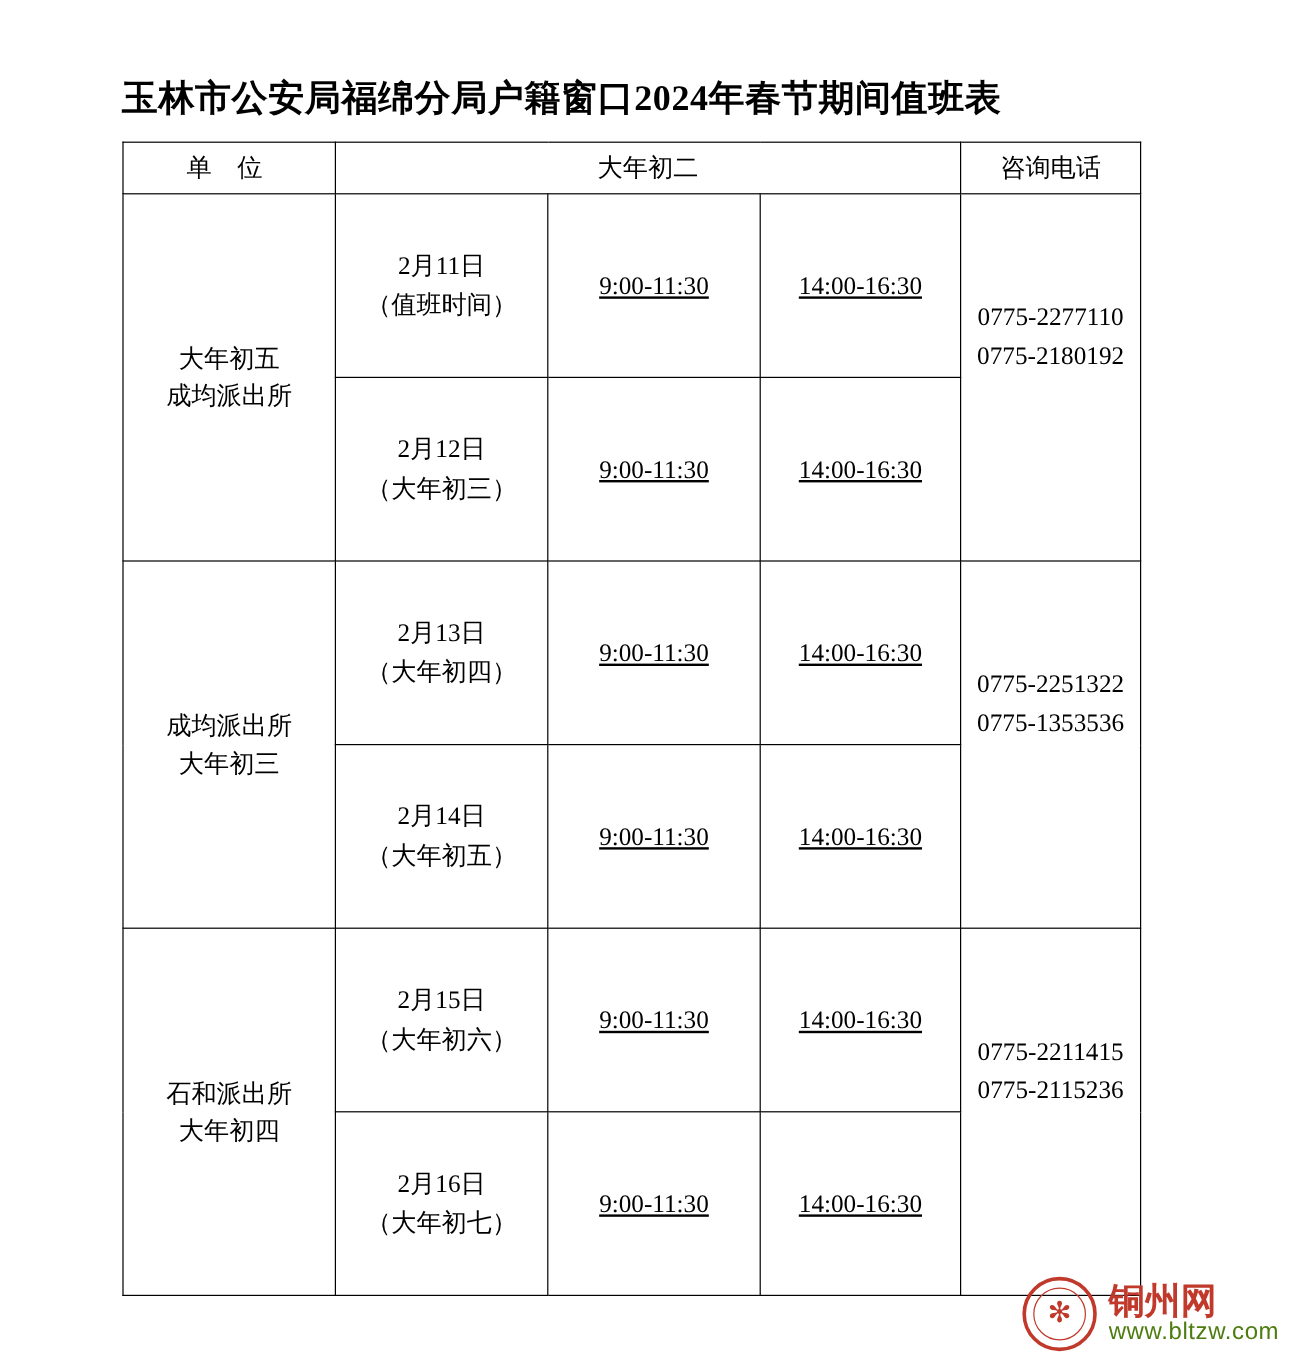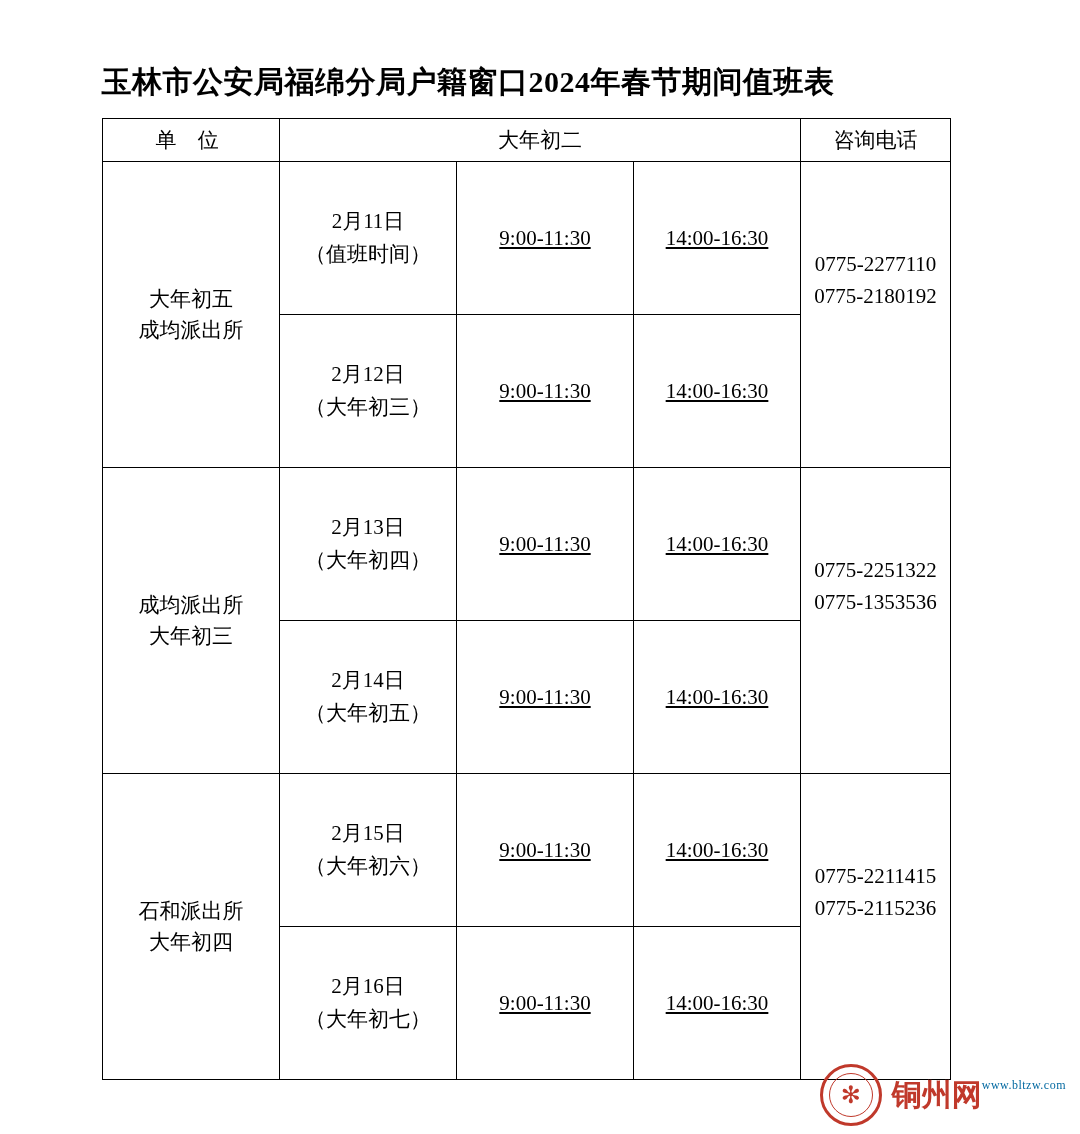--- a/index.html
+++ b/index.html
@@ -121,34 +121,34 @@
     position: absolute;
     left: 0; right: 0; top: 50%;
     transform: translateY(-50%);
     text-align: center;
     color: #c0392b;
     font-size: 24px;
     line-height: 1;
   }
   .wm-text {
     display: flex;
-    flex-direction: row;
+    flex-direction: column;
     align-items: flex-start;
     line-height: 1.05;
   }
   .wm-name {
     color: #c0392b;
     font-size: 30px;
     font-weight: bold;
     font-family: "Liberation Serif", serif;
   }
   .wm-url {
-    color: #0369a1;
-    font-size: 12px;
-    font-family: Liberation Serif, serif;
+    color: #4d7c0f;
+    font-size: 20px;
+    font-family: Liberation Sans, sans-serif;
     letter-spacing: 0.5px;
   }
 </style>
 </head>
 <body>
 
 <div class="page">
 
   <div class="doc-title">玉林市公安局福绵分局户籍窗口2024年春节期间值班表</div>
 

